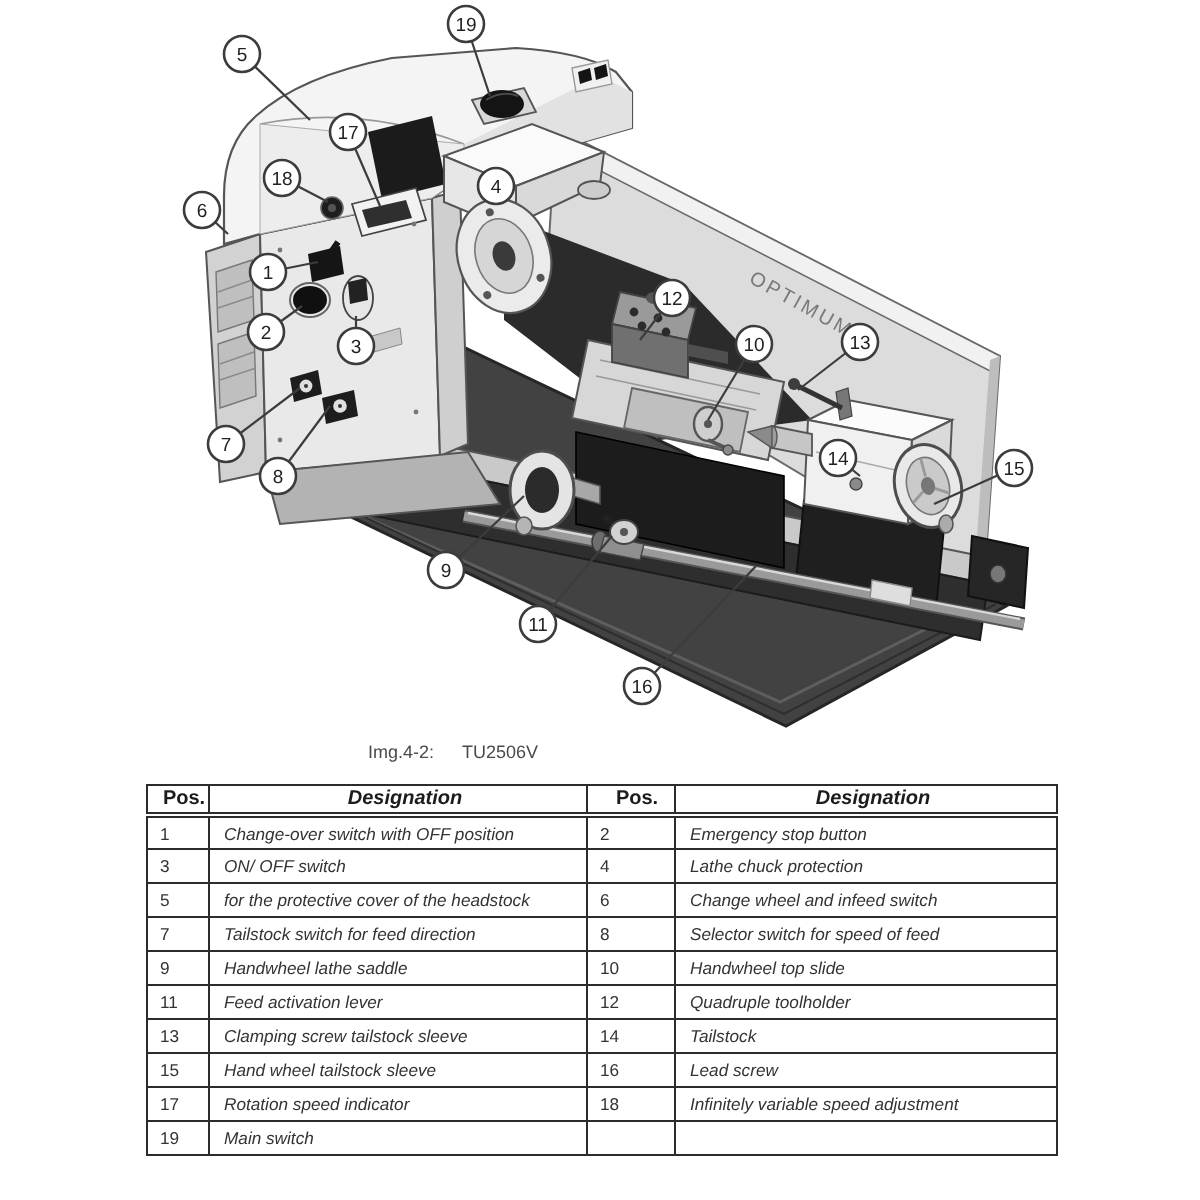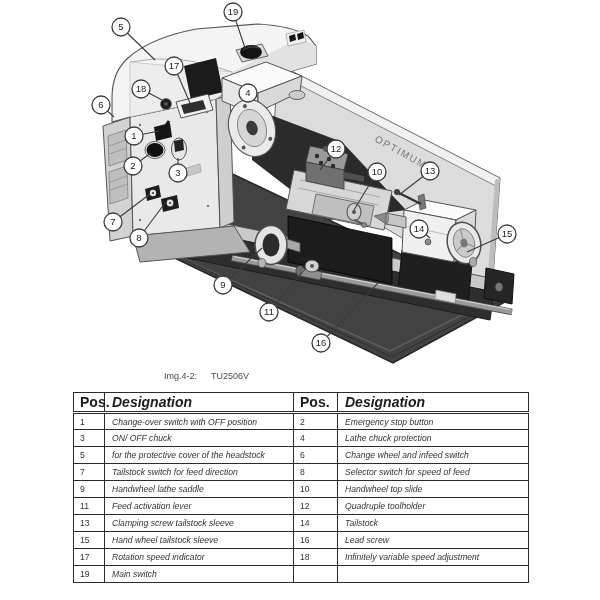--- a/index.html
+++ b/index.html
@@ -9,29 +9,29 @@
   
   #diagram { position:absolute; left:0; top:0; }
   #diagram text { font-family:"Liberation Sans", sans-serif; }
   .callout-circle { fill:#ffffff; stroke:#3c3c3c; stroke-width:1.3; }
   .callout-num { font-size:9.5px; fill:#222; text-anchor:middle; }
   .leader { stroke:#3c3c3c; stroke-width:1.1; fill:none; }
   .brand-text { font-size:10px; letter-spacing:1.5px; fill:#7a7a7a; }
 
   
   .caption { position:absolute; left:164px; top:371px; font-size:9px; color:#4a4a4a; }
-  .caption .cap-label { margin-right:14px; }
+  .caption .cap-label { margin-right:14px;margin-left:20px; }
 
   
   .parts-table-wrap { position:absolute; left:73px; top:392px; }
   table.parts { border-collapse:collapse; width:455px; table-layout:fixed;
                 border:1.5px solid #2c2c2c; background:#fff; }
   table.parts th {
     border:1px solid #2c2c2c; border-bottom:3px double #2c2c2c;
-    font-size:14px; text-align:left; height:15px; padding:1px 0 1px 6px; color:#1c1c1c;
+    font-size:10px; text-align:center; height:15px; padding:1px 0 1px 6px; color:#1c1c1c;
   }
   table.parts td {
     border:1px solid #2c2c2c; font-size:8.6px; color:#333;
     height:17px; padding:1px 2px 1px 6px; overflow:hidden; white-space:nowrap;
   }
   table.parts td.des, table.parts th.des-h { padding-left:7px;font-style:italic; }
 </style>
 </head>
 <body>
 
@@ -321,21 +321,21 @@
       </thead>
       <tbody id="parts-tbody">
           <tr>
             <td class="pos">1</td>
             <td class="des">Change-over switch with OFF position</td>
             <td class="pos">2</td>
             <td class="des">Emergency stop button</td>
           </tr>
           <tr>
             <td class="pos">3</td>
-            <td class="des">ON/ OFF chuck</td>
+            <td class="des">ON/ OFF switch</td>
             <td class="pos">4</td>
             <td class="des">Lathe chuck protection</td>
           </tr>
           <tr>
             <td class="pos">5</td>
             <td class="des">for the protective cover of the headstock</td>
             <td class="pos">6</td>
             <td class="des">Change wheel and infeed switch</td>
           </tr>
           <tr>

